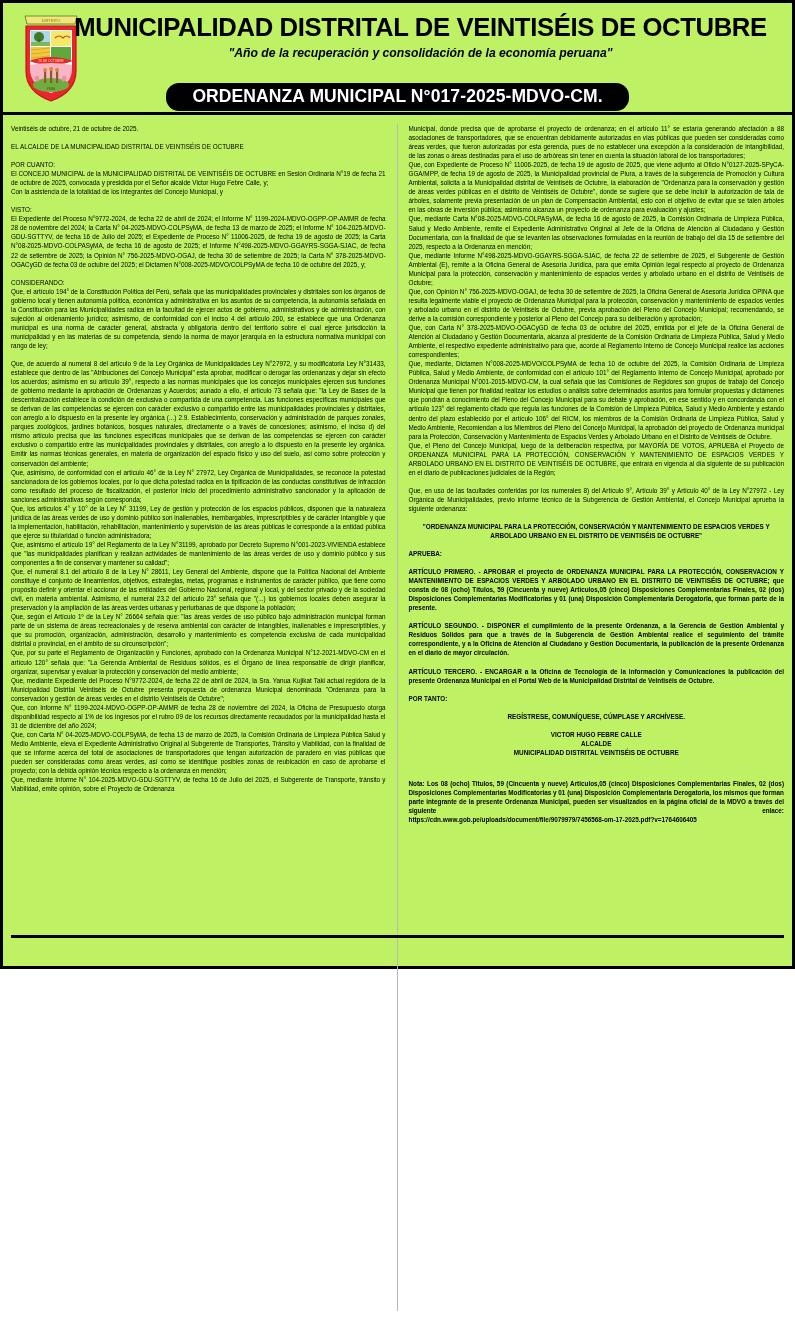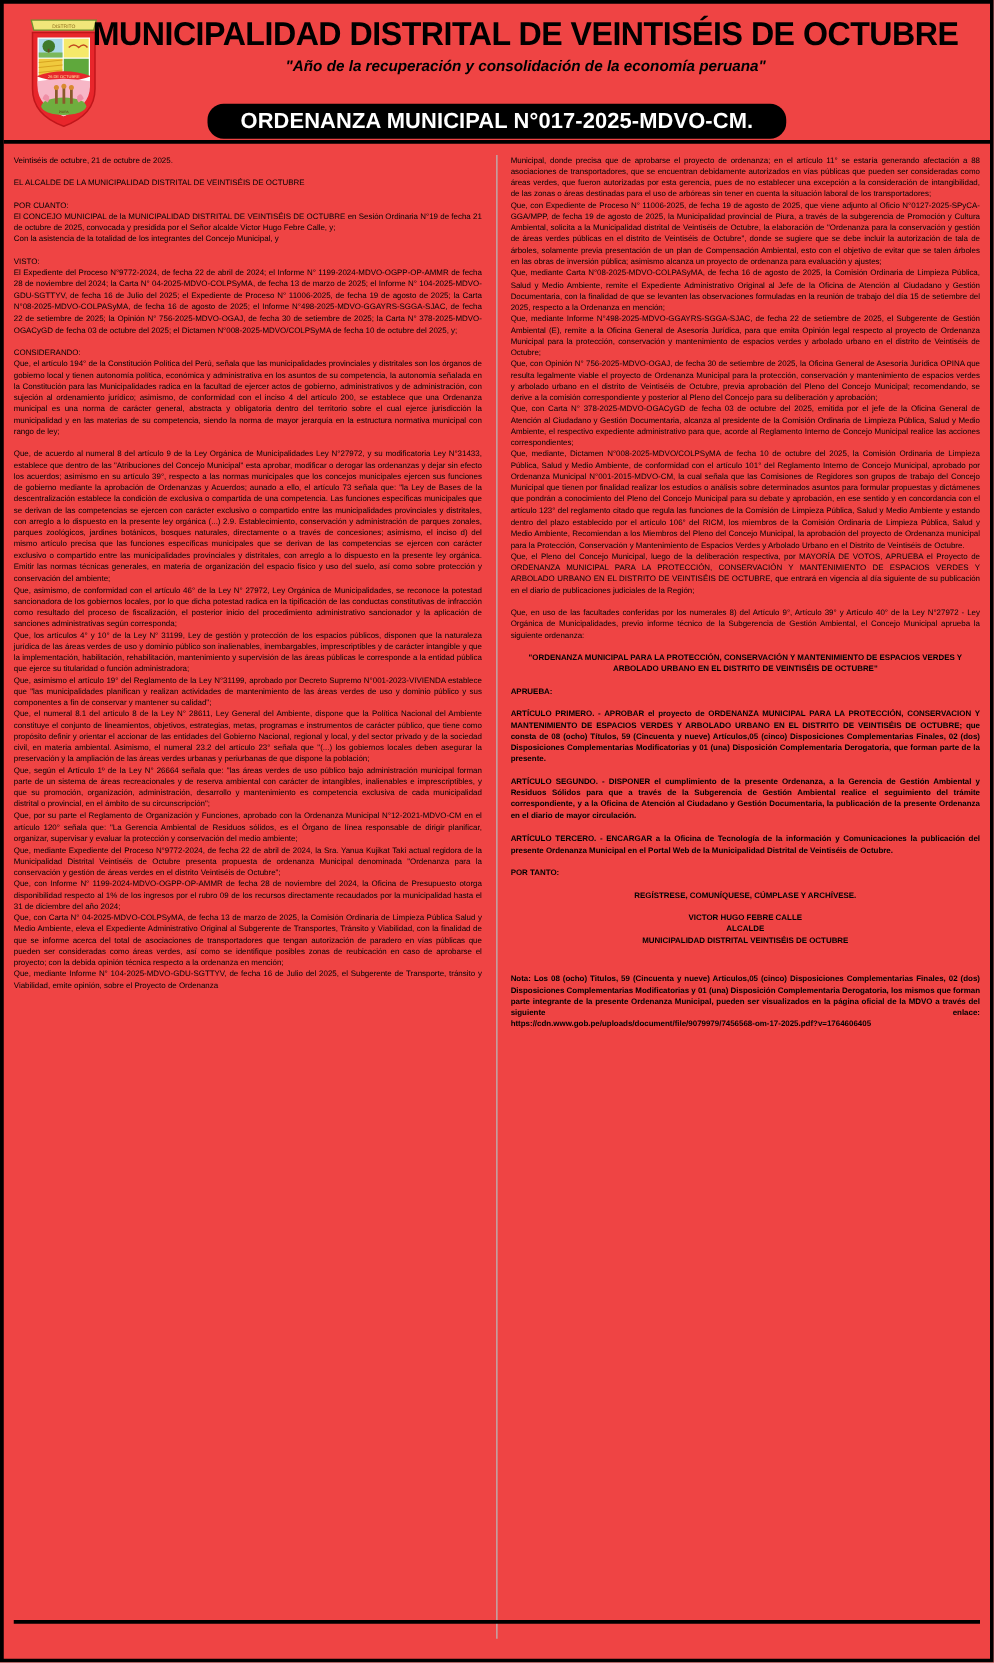--- a/index.html
+++ b/index.html
@@ -8,23 +8,23 @@
     width: 795px;
     height: 1330px;
     background: #ffffff;
     font-family: "Liberation Sans", sans-serif;
     color: #000;
     overflow: hidden;
   }
   .page {
     position: relative;
     width: 795px;
-    height: 1330px;
+    height: 969px;
     border: 3px solid #000;
-    background: #ef4444;
+    background: #bef264;
     padding: 0;
   }
 
   
   .header {
     position: relative;
     height: 112px;
     border-bottom: 3px solid #000;
     padding: 4px 0 0 0;
   }

